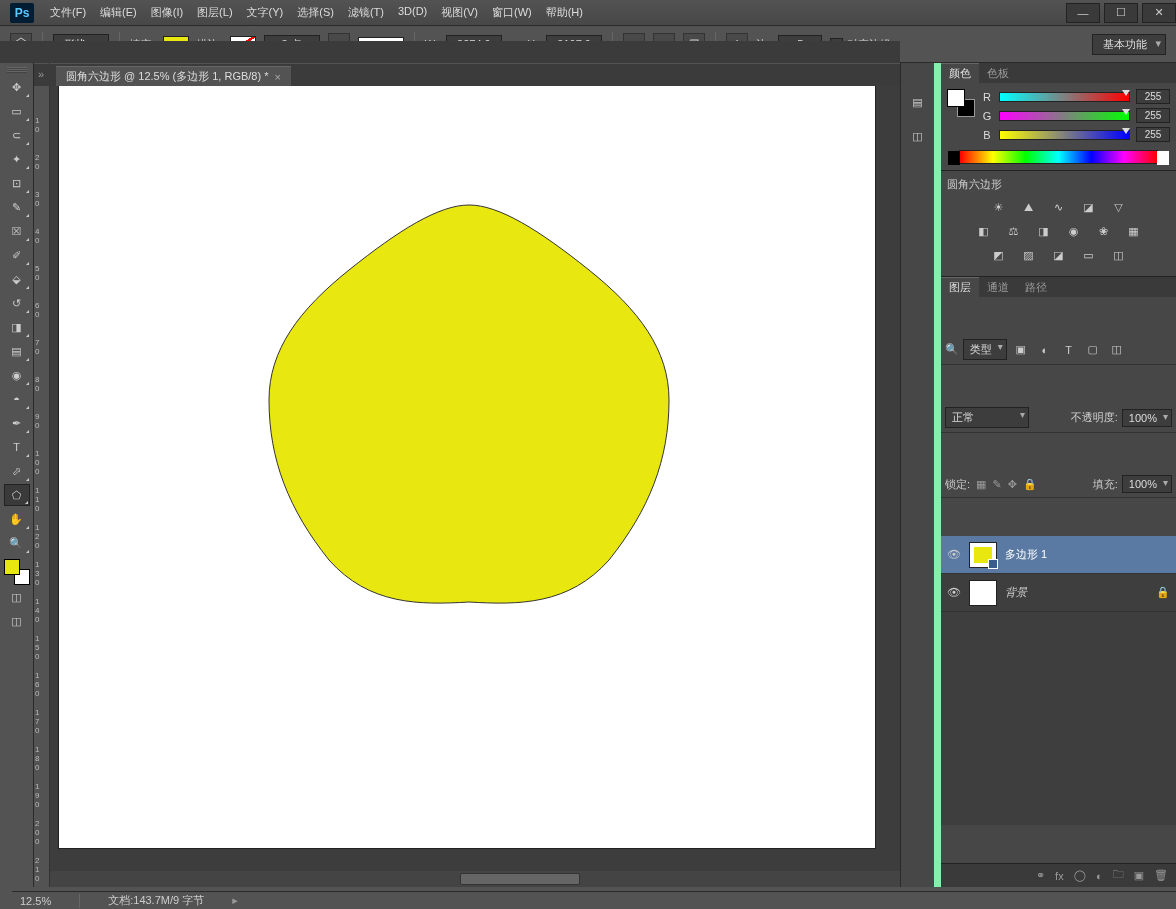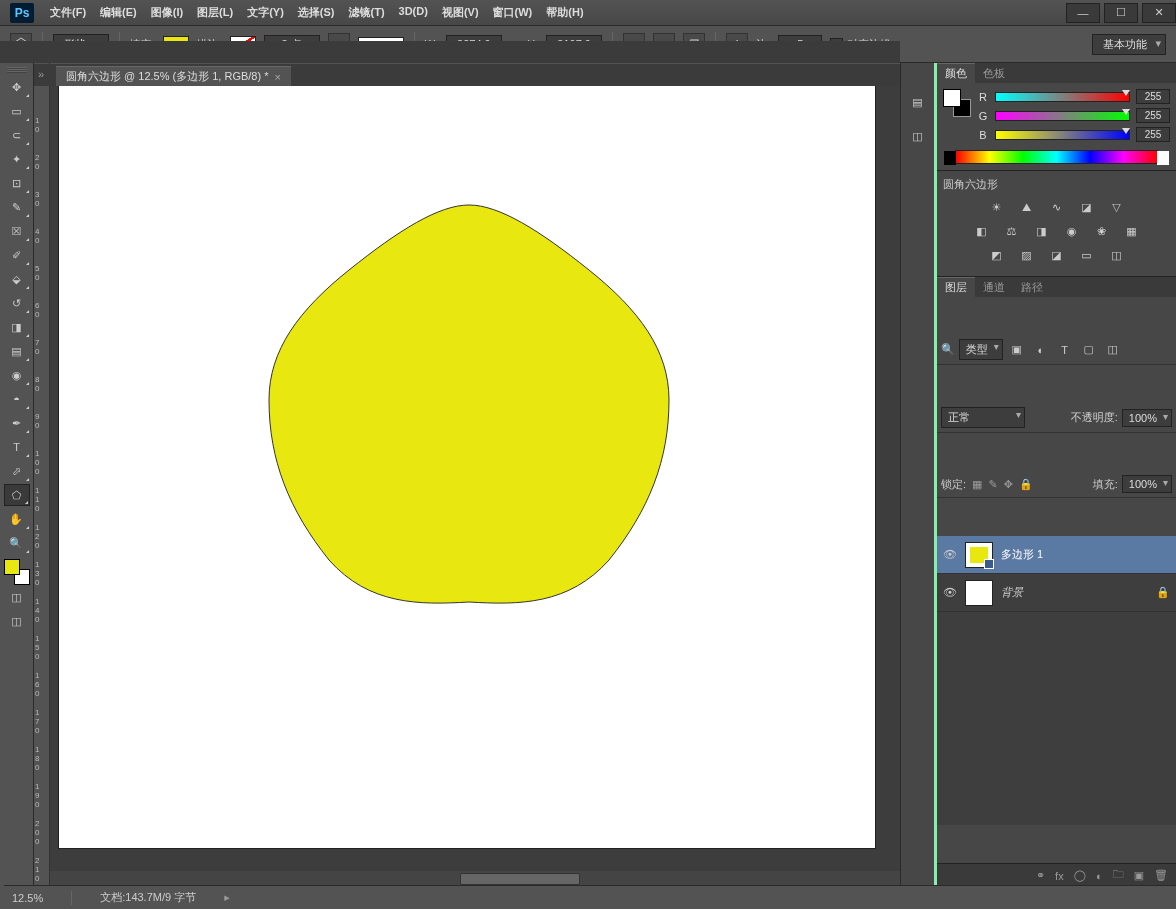--- a/index.html
+++ b/index.html
@@ -1,21 +1,21 @@
 <!DOCTYPE html>
 <html><head>
 <meta charset="utf-8">
 <style>
 * { margin: 0; padding: 0; box-sizing: border-box; font-family: "Microsoft YaHei", "SimSun", sans-serif; }
 body { background: #535353; color: #ccc; font-size: 11px; width: 1176px; height: 909px; overflow: hidden; position: relative; }
 
 
 .titlebar { height: 26px; background: linear-gradient(#535353,#474747); display: flex; align-items: center; border-bottom: 1px solid #2a2a2a; }
 .ps-logo { width: 32px; height: 22px; margin: 0 6px; display:flex;align-items:center;justify-content:center; }
-.menu { display: flex; gap: 2px; font-weight: bold; }
+.menu { display: flex; gap: 2px; }
 .menu-item { padding: 4px 6px; color: #ddd; cursor: default; }
 .win-controls { margin-left: auto; display: flex; }
 .win-btn { width: 34px; height: 20px; background: #3a3a3a; margin-left: 4px; display:flex;align-items:center;justify-content:center;color:#ccc;border:1px solid #222; }
 
 
 .optbar { height: 37px; background: #535353; border-bottom: 1px solid #2a2a2a; display:flex; align-items:center; padding: 0 10px; gap:8px; }
 .opt-sep { width:1px;height:24px;background:#333;border-right:1px solid #666;margin:0 2px; }
 .tool-mode { background:#3d3d3d;border:1px solid #222;padding:2px 10px;display:flex;align-items:center;gap:6px;color:#ddd; }
 .swatch { width:26px;height:16px;border:1px solid #222; }
 .stroke-swatch { width:26px;height:16px;border:1px solid #222;background:#fff;position:relative;overflow:hidden; }
@@ -54,21 +54,21 @@
 .canvas{position:absolute;left:8px;top:0;width:818px;height:770px;background:#fff;border:1px solid #222;}
 .shape{position:absolute;}
 .scrollh{position:absolute;left:0;right:0;bottom:0;height:16px;background:#444;}
 .scrollh .thumb{position:absolute;left:410px;top:2px;width:120px;height:12px;background:#666;border:1px solid #333;border-radius:2px;}
 
 
 .collapse-strip{width:34px;background:#474747;border-left:1px solid #2a2a2a;display:flex;flex-direction:column;align-items:center;padding-top:28px;gap:12px;}
 .collapse-strip .cicon{width:22px;height:22px;display:flex;align-items:center;justify-content:center;color:#ccc;}
 
 
-.panels{width:242px;background:#474747;display:flex;flex-direction:column;border-left:3px solid #86efac;}
+.panels{width:242px;background:#474747;display:flex;flex-direction:column;border-left:7px solid #86efac;}
 .panel-tabs{display:flex;background:#3a3a3a;height:20px;align-items:flex-end;}
 .ptab{padding:2px 8px;color:#999;font-size:11px;}
 .ptab.active{background:#474747;color:#ddd;border-top:1px solid #666;}
 .panel-body{padding:6px;border-bottom:1px solid #222;}
 
 .color-row{display:flex;align-items:center;gap:6px;margin-bottom:4px;}
 .color-label{width:12px;text-align:center;color:#ddd;}
 .slider{flex:1;height:10px;position:relative;border:1px solid #222;}
 .slider.r{background:linear-gradient(to right,#00ffff,#ff0000);}
 .slider.g{background:linear-gradient(to right,#ff00ff,#00ff00);}
@@ -100,21 +100,21 @@
 .eye{width:14px;color:#ccc;}
 .thumb{width:28px;height:26px;background:#fff;border:1px solid #222;position:relative;display:flex;align-items:center;justify-content:center;}
 .thumb .mini-shape{width:18px;height:16px;background:#e8e810;}
 .thumb .corner{position:absolute;right:-2px;bottom:-2px;width:10px;height:10px;border:1px solid #fff;background:#3b5b8c;}
 .layer .lock{margin-left:auto;color:#999;}
 .layer.bg-layer .lname{font-style:italic;}
 
 .layer-footer{height:24px;background:#3a3a3a;display:flex;align-items:center;justify-content:flex-end;gap:10px;padding:0 8px;color:#999;border-top:1px solid #222;}
 
 
-.statusbar{position:absolute;left:4px;right:0;bottom:0;height:24px;background:#535353;border-top:1px solid #2a2a2a;display:flex;align-items:center;padding:0 8px;gap:28px;color:#ccc;font-size:11px;}
+.statusbar{position:absolute;left:12px;right:0;bottom:0;height:18px;background:#535353;border-top:1px solid #2a2a2a;display:flex;align-items:center;padding:0 8px;gap:28px;color:#ccc;font-size:11px;}
 .status-sep{width:1px;height:14px;background:#333;border-right:1px solid #666;}
 
 svg{display:block;}
 </style>
 </head>
 <body>
 
 <div class="titlebar">
   <div class="ps-logo">
     <svg width="24" height="20">

